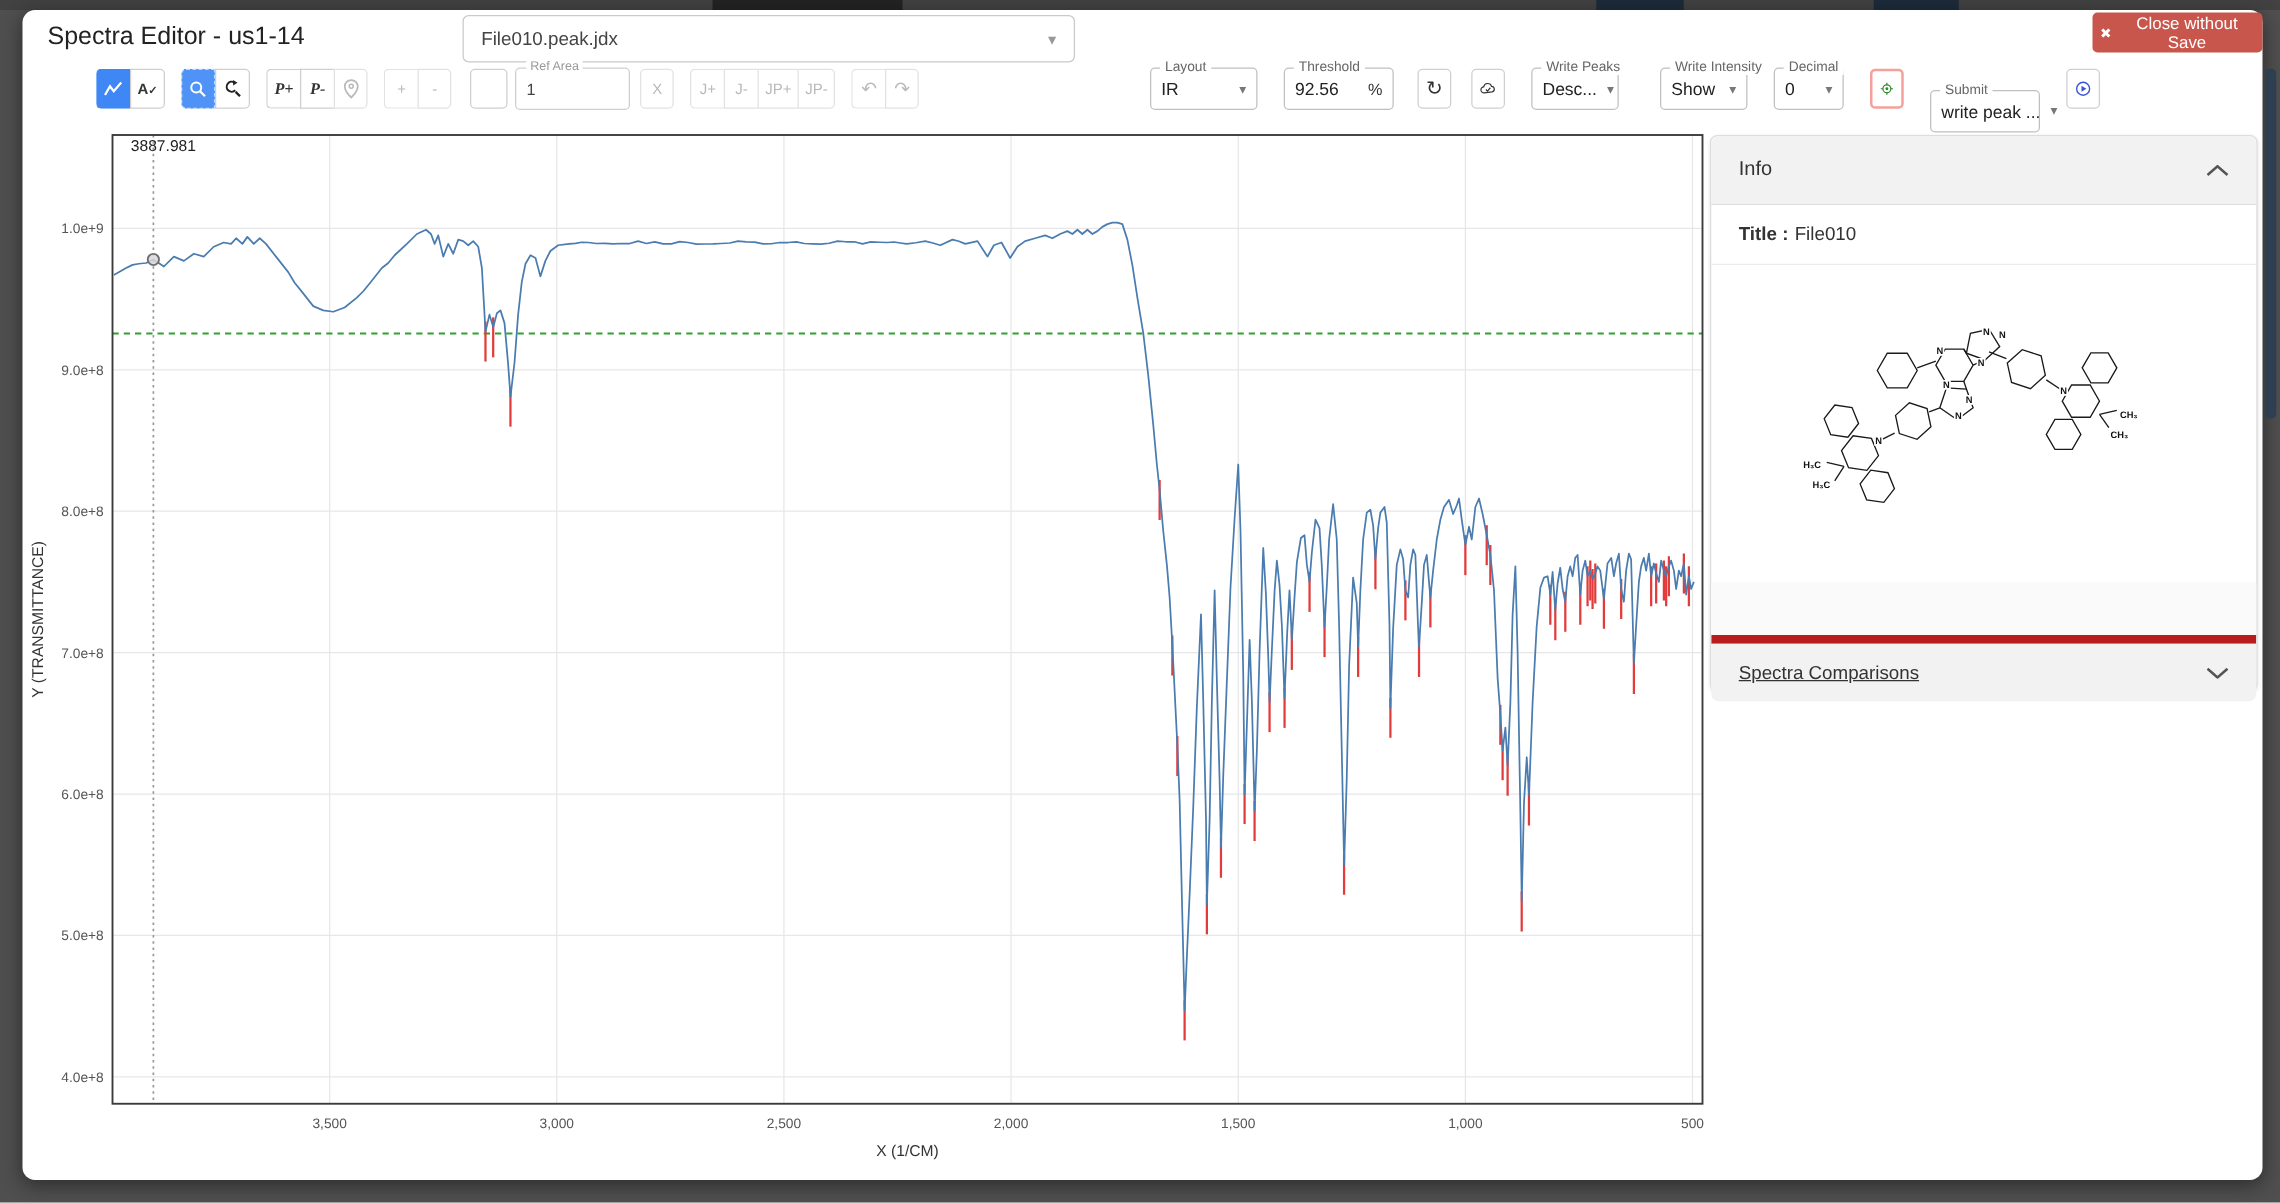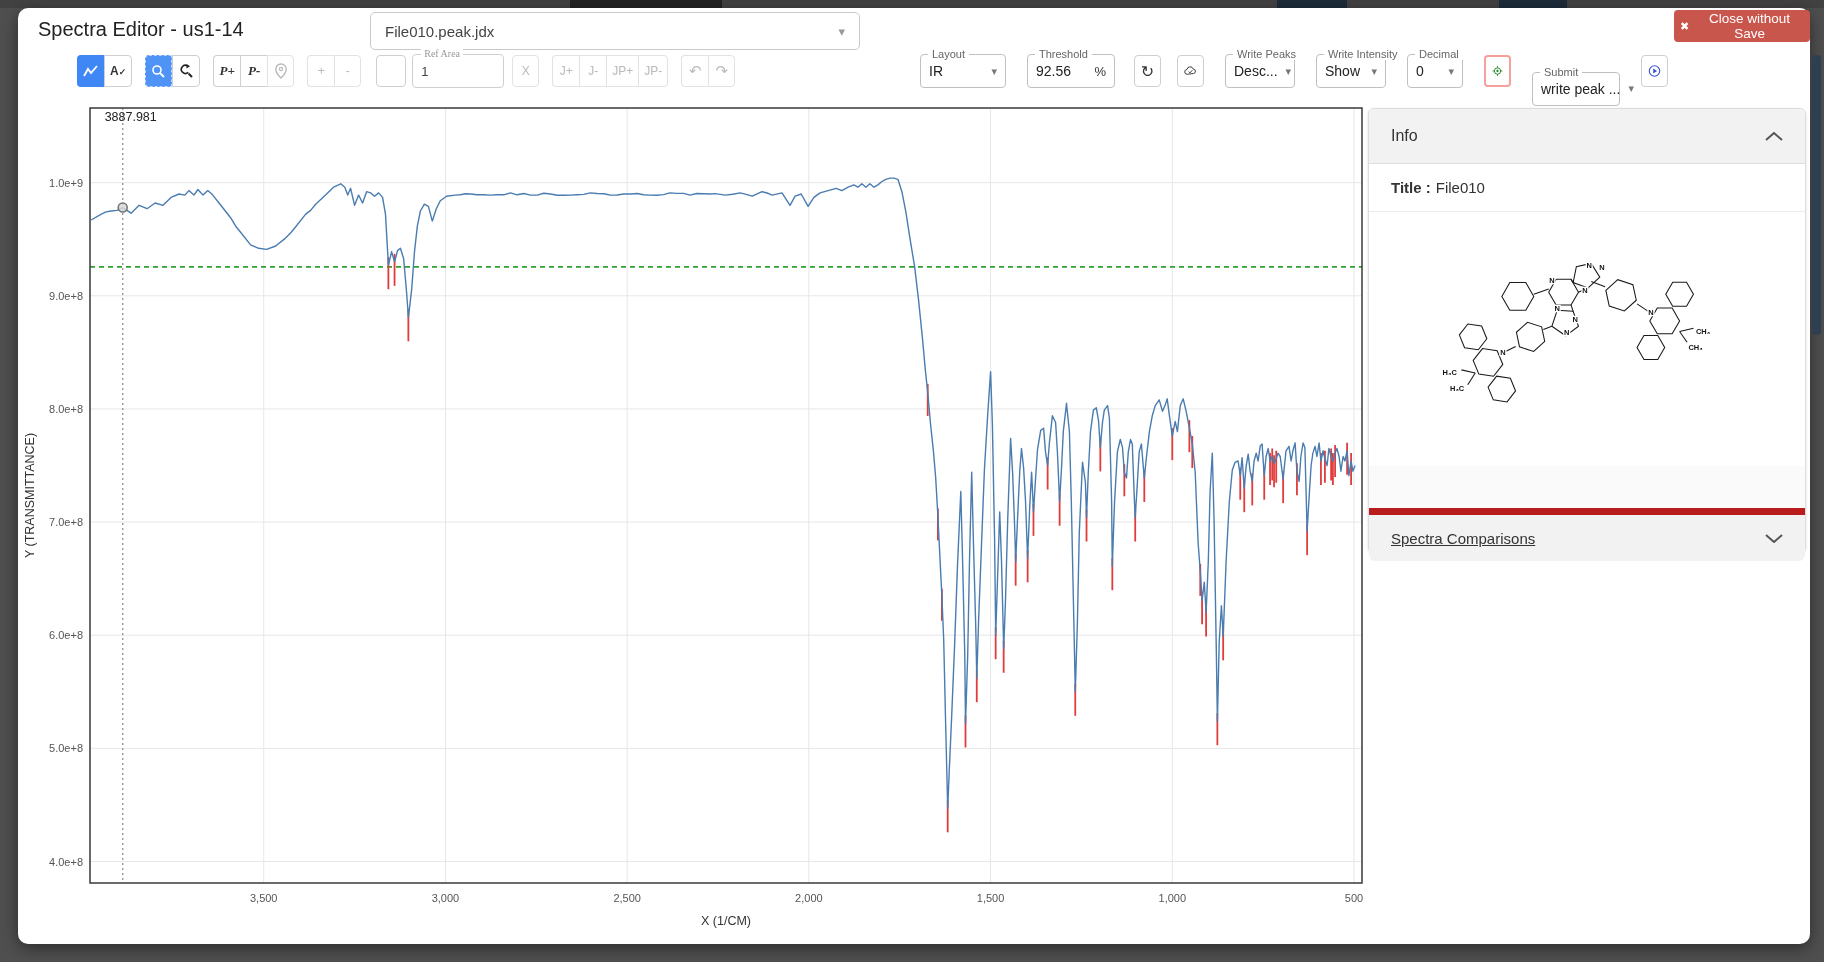--- a/index.html
+++ b/index.html
@@ -30,21 +30,21 @@
   .grp .tb:last-child{border-right-width:1px;border-radius:0 4px 4px 0;}
   .grp .tb:only-child{border-radius:4px;}
   .tb.active{background:#3f87f5;border-color:#3f87f5;color:#fff;}
   .tb.activedash{background:#4f93f6;border:1.5px dashed #bcd7ff;color:#fff;}
   .tb.dis{color:#b9b9b9;border-color:#e2e2e2;cursor:default;}
   .tb.pbtn{font-weight:bold;font-style:italic;font-family:"Liberation Serif",serif;font-size:13px;}
   .tinput{width:30px;height:32px;border:1px solid #cfcfcf;border-radius:4px;margin:0 6px 0 2px;
       font-size:13px;padding:0 6px;box-sizing:border-box;color:#333;font-family:inherit;}
   .rfield{position:relative;width:90px;height:32px;border:1px solid #cfcfcf;border-radius:4px;
       margin-right:8px;background:#fff;}
-  .rfield .flabel{position:absolute;top:-7px;left:8px;background:#fff;font-size:10px;color:#999;padding:0 3px;font-family:Liberation Serif, serif;}
+  .rfield .flabel{position:absolute;top:-7px;left:8px;background:#fff;font-size:10px;color:#999;padding:0 3px;}
   .rfield input{border:none;outline:none;width:76px;height:28px;margin:1px 6px;font-size:13px;
       color:#444;font-family:inherit;}
   .toolbar-right{position:absolute;left:902px;top:46px;height:34px;display:flex;align-items:center;gap:21px;}
   .mfield{position:relative;height:34px;border:1px solid #c0c0c0;border-radius:4px;background:#fff;
       display:inline-flex;align-items:center;padding:0 8px;box-sizing:border-box;cursor:pointer;}
   .mfield .flabel{position:absolute;top:-7px;left:7px;background:#fff;font-size:11px;color:#666;padding:0 4px;white-space:nowrap;}
   .mfield .val{font-size:14px;color:#222;margin-right:auto;white-space:nowrap;}
   .mfield .caret{color:#777;font-size:11px;margin-left:8px;}
   .iconbtn{width:27px;height:32px;border:1px solid #cfcfcf;border-radius:4px;background:#fff;
       display:inline-flex;align-items:center;justify-content:center;color:#333;font-size:16px;cursor:pointer;}
@@ -170,21 +170,21 @@
       <svg width="18" height="14" viewBox="0 0 18 14">
           <path d="M4.5 11.5 a3.3 3.3 0 0 1 -.4 -6.6 a4.5 4.5 0 0 1 8.7 -.6 a3.1 3.1 0 0 1 .7 6.1 z" fill="none" stroke="#333" stroke-width="1.3"></path>
           <polyline points="6.5,7.8 8.3,9.6 11.5,5.9" fill="none" stroke="#333" stroke-width="1.3"></polyline>
         </svg>
     </button>
     <div class="mfield" style="width:70px;">
       <span class="flabel">Write Peaks</span>
       <span class="val">Desc...</span>
       <span class="caret">▾</span>
     </div>
-    <div class="mfield" style="width:70px;">
+    <div class="mfield" style="width:70px;margin-left:12px;">
       <span class="flabel">Write Intensity</span>
       <span class="val">Show</span>
       <span class="caret">▾</span>
     </div>
     <div class="mfield" style="width:56px;">
       <span class="flabel">Decimal</span>
       <span class="val">0</span>
       <span class="caret">▾</span>
     </div>
     <button class="iconbtn target">

